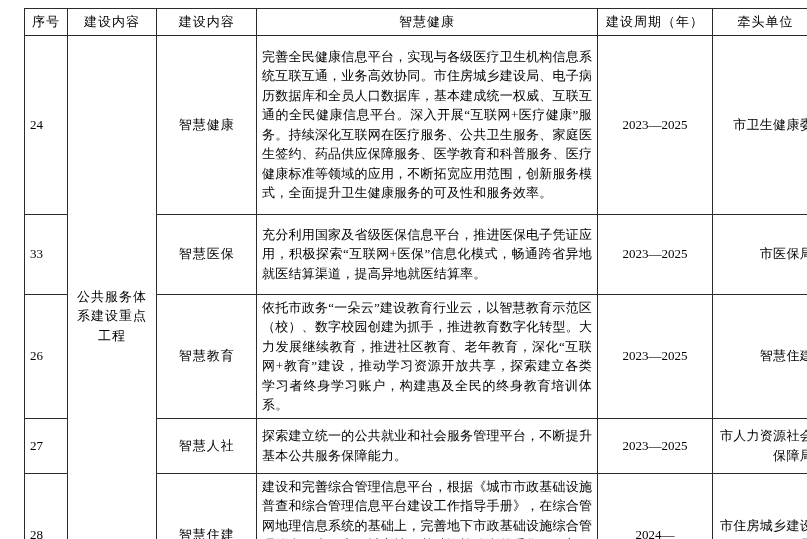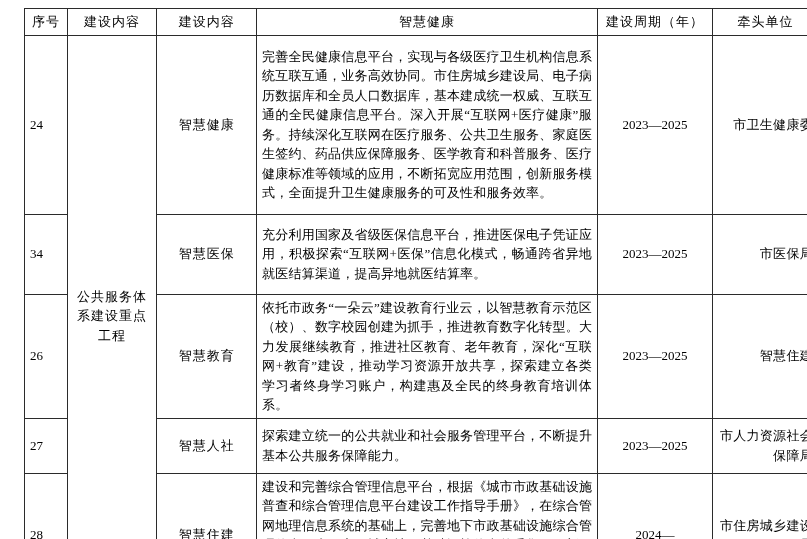--- a/index.html
+++ b/index.html
@@ -94,21 +94,21 @@
     <tbody>
       <tr class="row-24">
         <td class="seq">24</td>
         <td class="cat" rowspan="5">公共服务体系建设重点工程</td>
         <td class="proj">智慧健康</td>
         <td class="content">完善全民健康信息平台，实现与各级医疗卫生机构信息系统互联互通，业务高效协同。市住房城乡建设局、电子病历数据库和全员人口数据库，基本建成统一权威、互联互通的全民健康信息平台。深入开展“互联网+医疗健康”服务。持续深化互联网在医疗服务、公共卫生服务、家庭医生签约、药品供应保障服务、医学教育和科普服务、医疗健康标准等领域的应用，不断拓宽应用范围，创新服务模式，全面提升卫生健康服务的可及性和服务效率。</td>
         <td class="period">2023—2025</td>
         <td class="lead">市卫生健康委</td>
       </tr>
       <tr class="row-25">
-        <td class="seq">34</td>
+        <td class="seq">33</td>
         <td class="proj">智慧医保</td>
         <td class="content">充分利用国家及省级医保信息平台，推进医保电子凭证应用，积极探索“互联网+医保”信息化模式，畅通跨省异地就医结算渠道，提高异地就医结算率。</td>
         <td class="period">2023—2025</td>
         <td class="lead">市医保局</td>
       </tr>
       <tr class="row-26">
         <td class="seq">26</td>
         <td class="proj">智慧教育</td>
         <td class="content">依托市政务“一朵云”建设教育行业云，以智慧教育示范区（校）、数字校园创建为抓手，推进教育数字化转型。大力发展继续教育，推进社区教育、老年教育，深化“互联网+教育”建设，推动学习资源开放共享，探索建立各类学习者终身学习账户，构建惠及全民的终身教育培训体系。</td>
         <td class="period">2023—2025</td>

